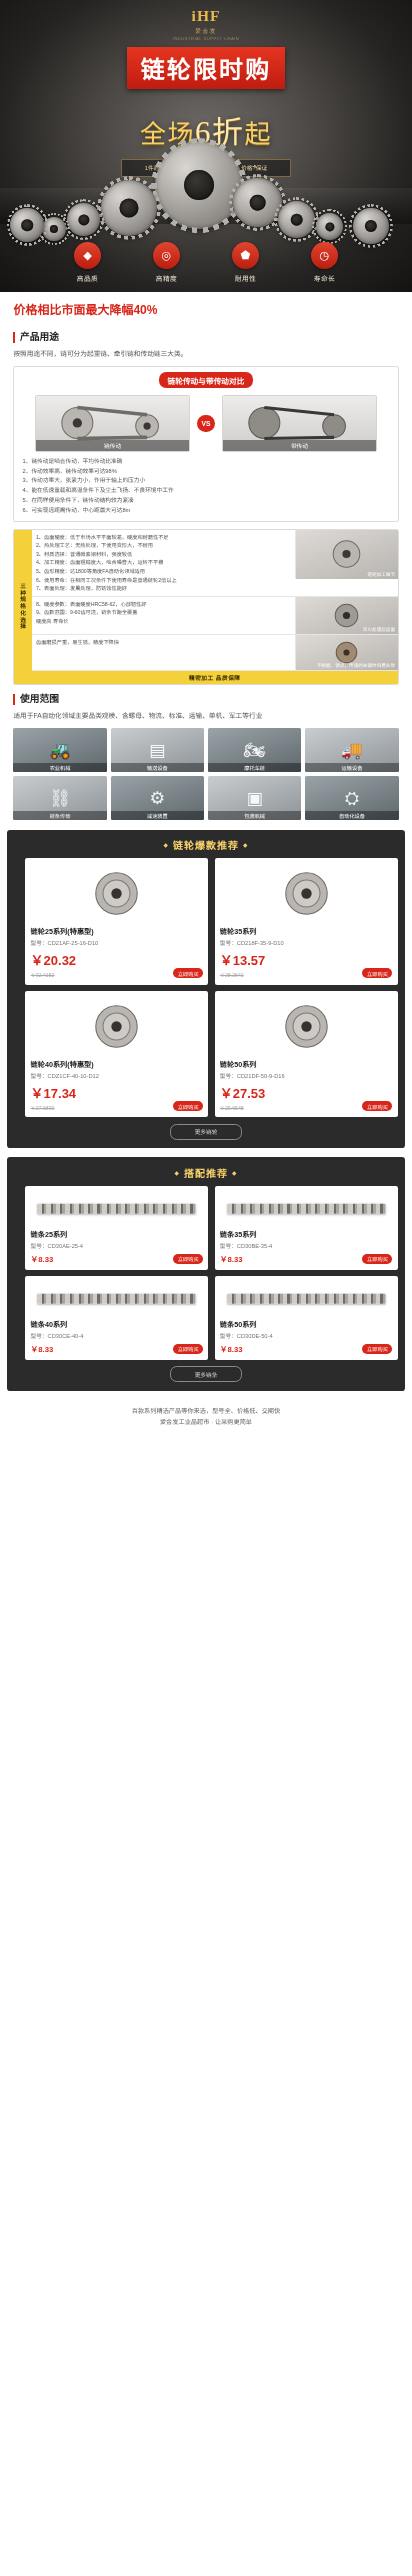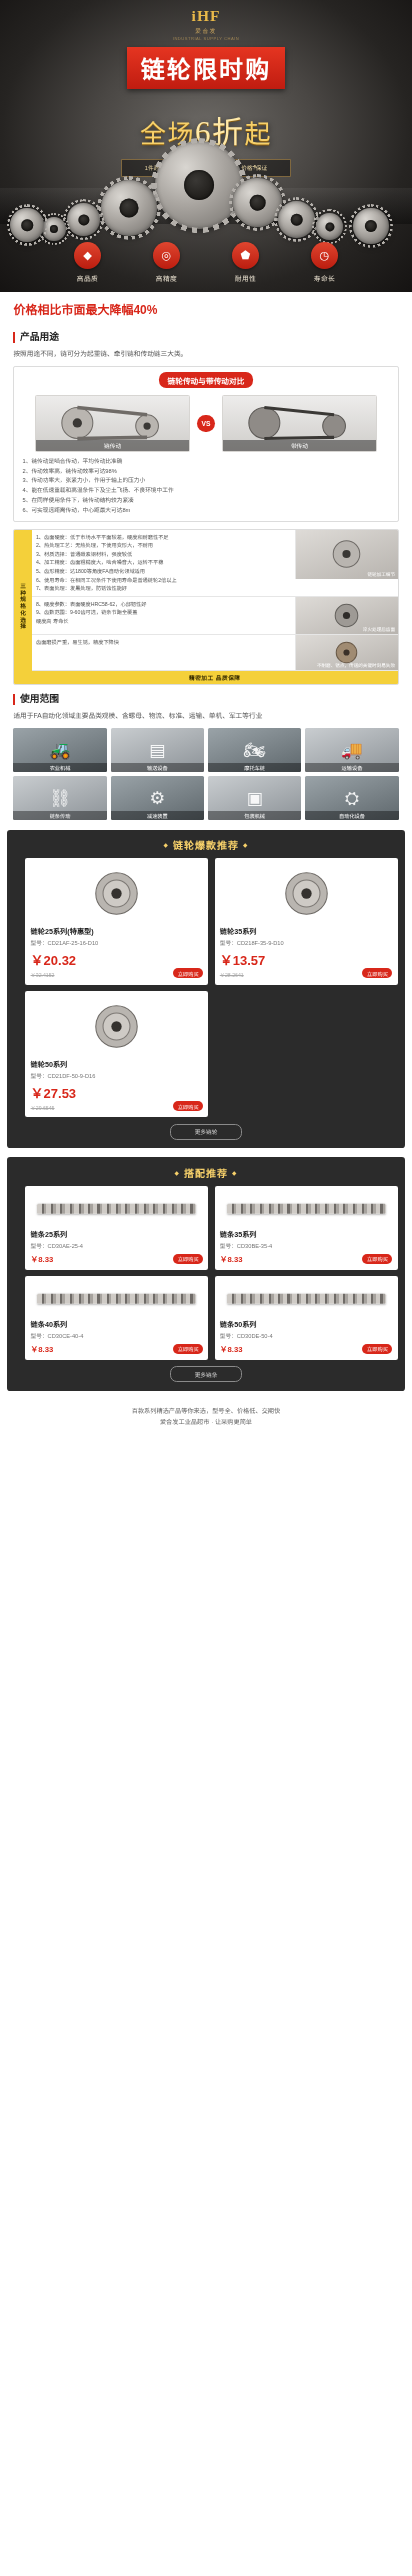--- a/index.html
+++ b/index.html
@@ -477,29 +477,43 @@
             <circle cx="55" cy="55" r="10" fill="#35322f"></circle>
           </svg>
         </div>
         <div class="pname">链轮35系列</div>
         <div class="pmodel">型号：CD218F-35-9-D10</div>
         <div class="pprice">￥13.57</div>
         <div class="pold">￥28.2641</div>
         <button class="pbtn">立即购买</button>
       </div>
 
-
       <div class="pcard">
         <div class="pimg">
           <svg width="57" height="57" viewBox="0 0 110 110">
             <circle cx="55" cy="55" r="40" class="svg-steel"></circle>
             <circle cx="55" cy="55" r="26" fill="#cecac5" stroke="#7d7975" stroke-width="2"></circle>
             <circle cx="55" cy="55" r="10" fill="#35322f"></circle>
           </svg>
         </div>
+        <div class="pname">链轮40系列(特惠型)</div>
+        <div class="pmodel">型号：CDZ1CF-40-10-D12</div>
+        <div class="pprice">￥17.34</div>
+        <div class="pold">￥27.6830</div>
+        <button class="pbtn">立即购买</button>
+      </div>
+
+      <div class="pcard">
+        <div class="pimg">
+          <svg width="57" height="57" viewBox="0 0 110 110">
+            <circle cx="55" cy="55" r="40" class="svg-steel"></circle>
+            <circle cx="55" cy="55" r="26" fill="#cecac5" stroke="#7d7975" stroke-width="2"></circle>
+            <circle cx="55" cy="55" r="10" fill="#35322f"></circle>
+          </svg>
+        </div>
         <div class="pname">链轮50系列</div>
         <div class="pmodel">型号：CD21DF-50-9-D16</div>
         <div class="pprice">￥27.53</div>
         <div class="pold">￥29.6545</div>
         <button class="pbtn">立即购买</button>
       </div>
 
     </div>
     <button class="morebtn">更多链轮</button>
   </div>

